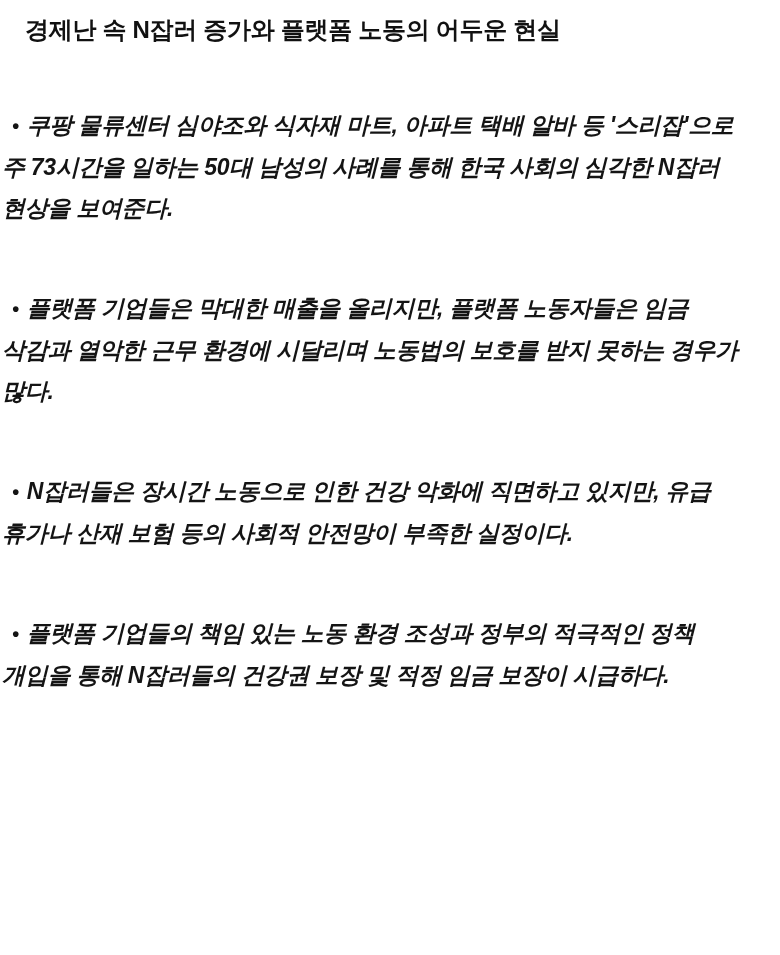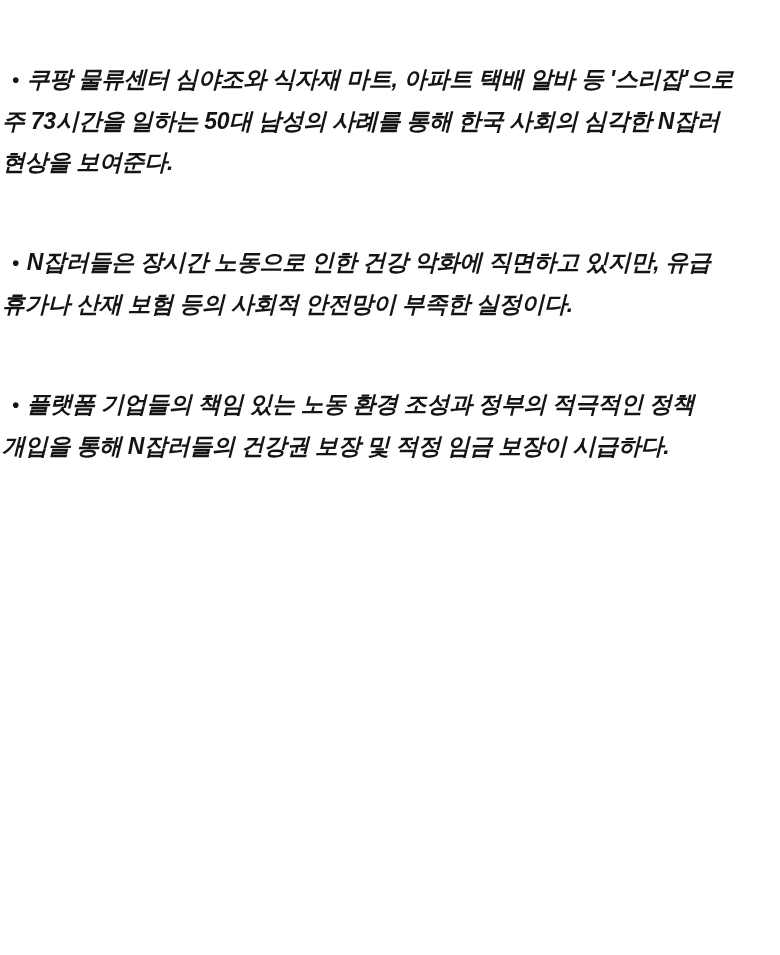--- a/index.html
+++ b/index.html
@@ -42,26 +42,28 @@
     font-weight: 700;
     margin-right: 8px;
     font-size: 20px;
   }
 </style>
 </head>
 <body>
 
 <div class="page">
 
+  <h1 class="doc-title">경제난 속 N잡러 증가와 플랫폼 노동의 어두운 현실</h1>
 
   <div>
 
     <p class="bullet-item"><span class="bullet-marker">•</span><span>쿠팡 물류센터 심야조와 식자재 마트, 아파트 택배 알바 등 '스리잡'으로 주 73시간을 일하는 50대 남성의 사례를 통해 한국 사회의 심각한 N잡러 현상을 보여준다.</span></p>
 
 
+    <p class="bullet-item"><span class="bullet-marker">•</span><span>플랫폼 기업들은 막대한 매출을 올리지만, 플랫폼 노동자들은 임금 삭감과 열악한 근무 환경에 시달리며 노동법의 보호를 받지 못하는 경우가 많다.</span></p>
 
     <p class="bullet-item"><span class="bullet-marker">•</span><span>N잡러들은 장시간 노동으로 인한 건강 악화에 직면하고 있지만, 유급 휴가나 산재 보험 등의 사회적 안전망이 부족한 실정이다.</span></p>
 
     <p class="bullet-item"><span class="bullet-marker">•</span><span>플랫폼 기업들의 책임 있는 노동 환경 조성과 정부의 적극적인 정책 개입을 통해 N잡러들의 건강권 보장 및 적정 임금 보장이 시급하다.</span></p>
 
   </div>
 
 </div>
 
 </body></html>

